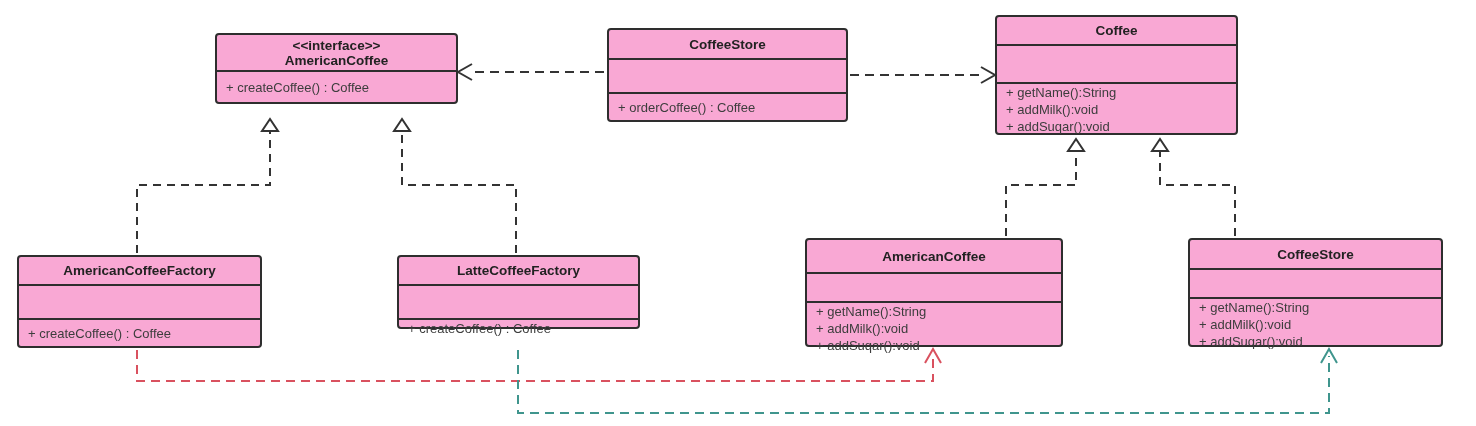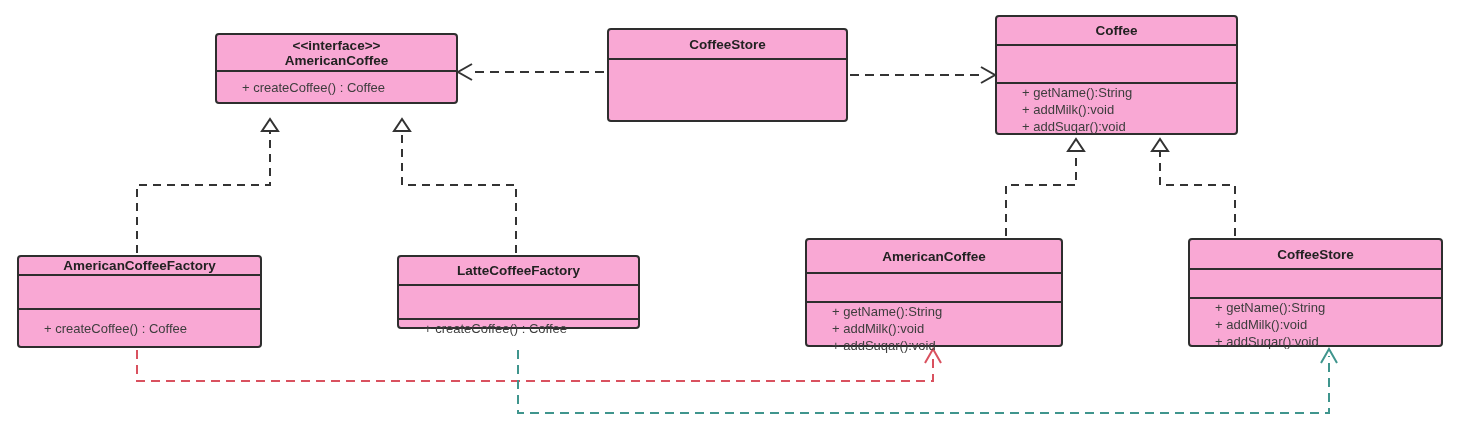--- a/index.html
+++ b/index.html
@@ -34,38 +34,38 @@
   }
   .uml-fields {
     border-top: 2px solid #2e2e2e;
     flex: 0 0 auto;
   }
   .uml-methods {
     border-top: 2px solid #2e2e2e;
     display: flex;
     flex-direction: column;
     justify-content: center;
-    padding-left: 25px;
+    padding-left: 9px;
     font-size: 13px;
     color: #3d3d3d;
     flex: 1 1 auto;
   }
   .uml-methods .m { line-height: 17px; white-space: nowrap; }
 
   
   #box-coffee-factory          { left: 215px; top: 33px;  width: 243px; height: 71px; }
   #box-coffee-factory .uml-header { height: 35px; }
   #box-coffee-store            { left: 607px; top: 28px;  width: 241px; height: 94px; }
   #box-coffee-store .uml-header   { height: 28px; }
   #box-coffee-store .uml-fields   { height: 32px; }
   #box-coffee                  { left: 995px; top: 15px;  width: 243px; height: 120px; }
   #box-coffee .uml-header         { height: 27px; }
   #box-coffee .uml-fields         { height: 36px; }
   #box-american-coffee-factory { left: 17px;  top: 255px; width: 245px; height: 93px; }
-  #box-american-coffee-factory .uml-header { height: 17px; }
+  #box-american-coffee-factory .uml-header { height: 27px; }
   #box-american-coffee-factory .uml-fields { height: 32px; }
   #box-latte-coffee-factory    { left: 397px; top: 255px; width: 243px; height: 74px; }
   #box-latte-coffee-factory .uml-header { height: 27px; }
   #box-latte-coffee-factory .uml-fields { height: 32px; }
   #box-american-coffee         { left: 805px; top: 238px; width: 258px; height: 109px; }
   #box-american-coffee .uml-header { height: 32px; }
   #box-american-coffee .uml-fields { height: 27px; }
   #box-latte-coffee            { left: 1188px; top: 238px; width: 255px; height: 109px; }
   #box-latte-coffee .uml-header { height: 28px; }
   #box-latte-coffee .uml-fields { height: 27px; }
@@ -118,20 +118,23 @@
     <div class="uml-methods">
       <span class="m">+ createCoffee() : Coffee</span>
     </div>
   </div>
 
   <div class="uml-box" id="box-coffee-store">
     <div class="uml-header">
       <span>CoffeeStore</span>
     </div>
     <div class="uml-fields"></div>
+    <div class="uml-methods">
+      <span class="m">+ orderCoffee() : Coffee</span>
+    </div>
   </div>
 
   <div class="uml-box" id="box-coffee">
     <div class="uml-header">
       <span>Coffee</span>
     </div>
     <div class="uml-fields"></div>
     <div class="uml-methods">
       <span class="m">+ getName():String</span>
       <span class="m">+ addMilk():void</span>

